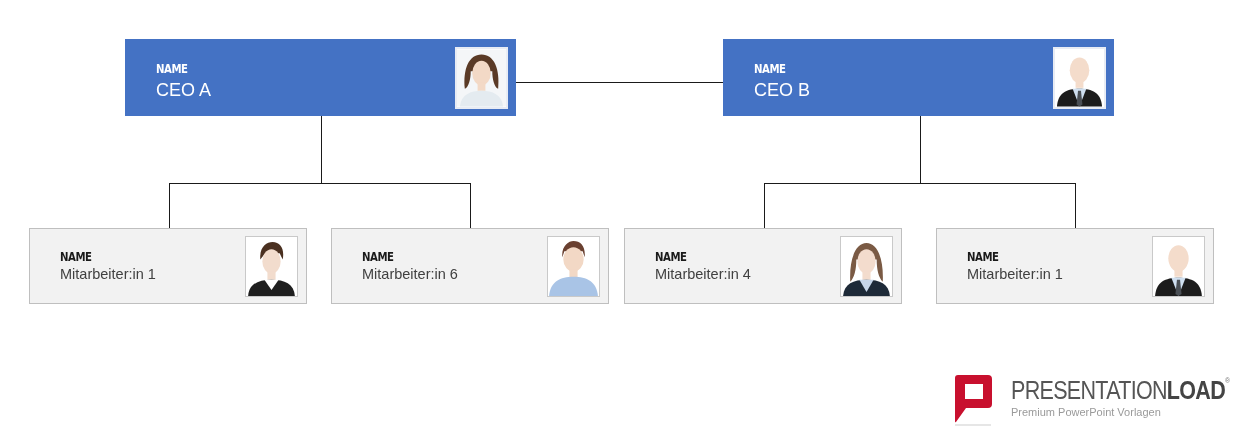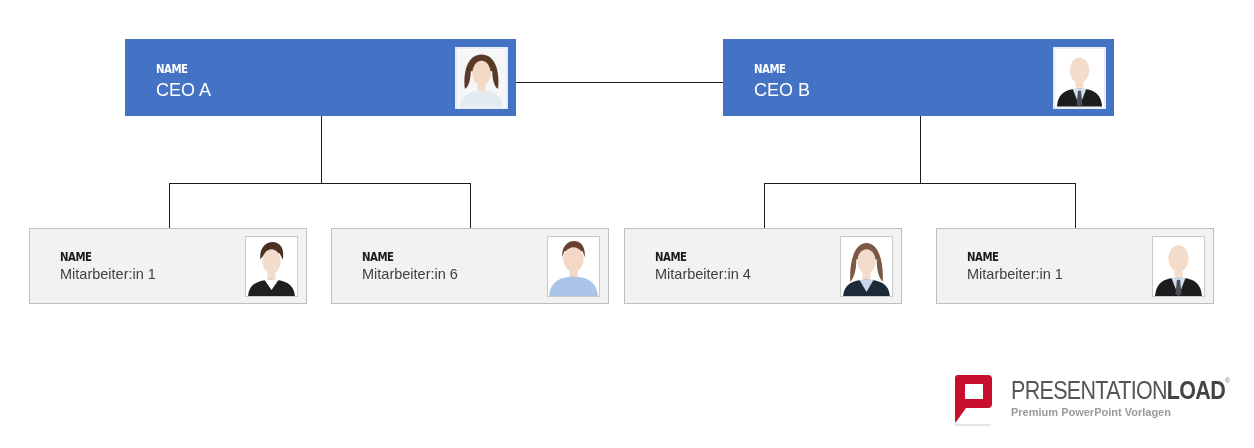--- a/index.html
+++ b/index.html
@@ -15,21 +15,21 @@
   .emp-box .name-lbl { left:30px; top:20px; color:#1a1a1a; }
   .emp-box .role-lbl { position:absolute; left:30px; top:37px; color:#404040; font-size:14.5px; }
   .photo { position:absolute; background:#ffffff; border:1px solid #c9c9c9; box-sizing:border-box; overflow:hidden; }
   .ceo-box .photo { width:53px; height:62px; top:8px; right:8px; border:2px solid #e8ecf4; }
   .emp-box .photo { width:53px; height:61px; top:7px; right:8px; }
   .photo svg { width:100%; height:100%; display:block; }
   .logo { position:absolute; left:952px; top:374px; }
   .logo-title { position:absolute; left:1011px; top:376px; font-size:25px; color:#555; letter-spacing:-0.8px; white-space:nowrap; transform:scaleX(0.86); transform-origin:left top; }
   .logo-title b { color:#444; font-weight:bold; }
   .logo-reg { font-size:8px; vertical-align:top; color:#777; }
-  .logo-sub { position:absolute; left:1011px; top:406px; font-size:11px; color:#9a9a9a; white-space:nowrap;font-weight:bold; }
+  .logo-sub { position:absolute; left:1011px; top:406px; font-size:11px; color:#9a9a9a; white-space:nowrap; }
 </style>
 </head>
 <body>
 
 <div class="line-h" style="left:516px; top:82px; width:207px;"></div>
 <div class="line-v" style="left:321px; top:116px; height:67px;"></div>
 <div class="line-h" style="left:169px; top:183px; width:302px;"></div>
 <div class="line-v" style="left:169px; top:183px; height:45px;"></div>
 <div class="line-v" style="left:470px; top:183px; height:45px;"></div>
 <div class="line-v" style="left:920px; top:116px; height:67px;"></div>

